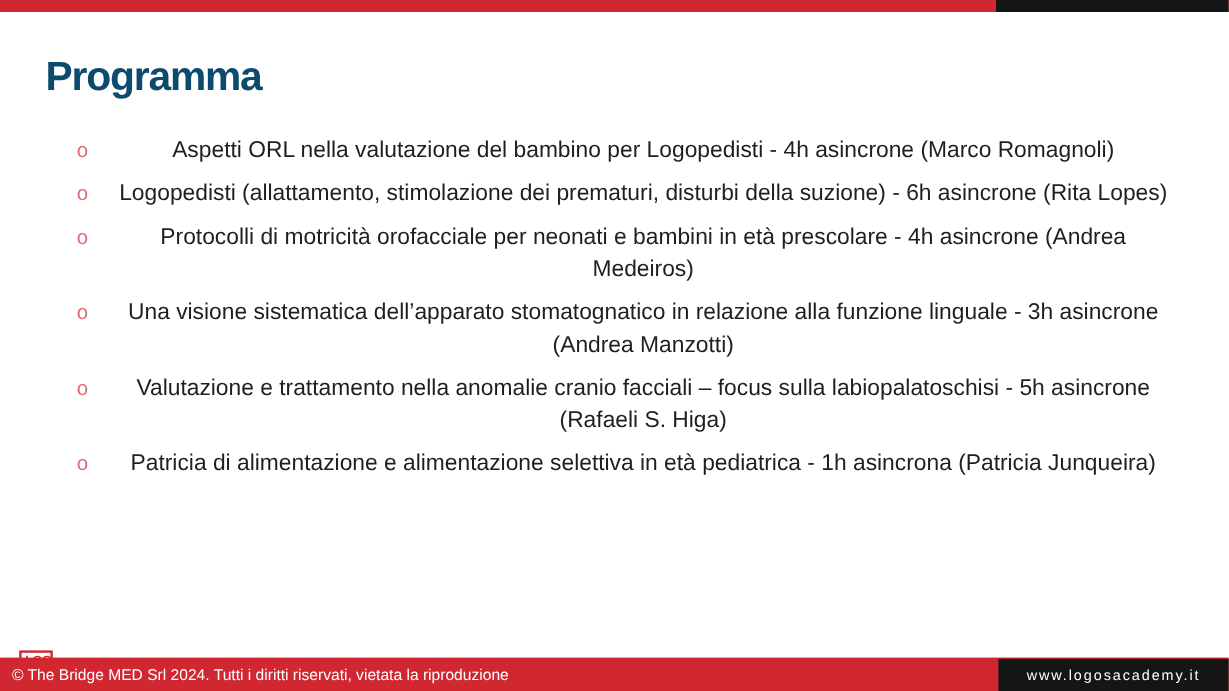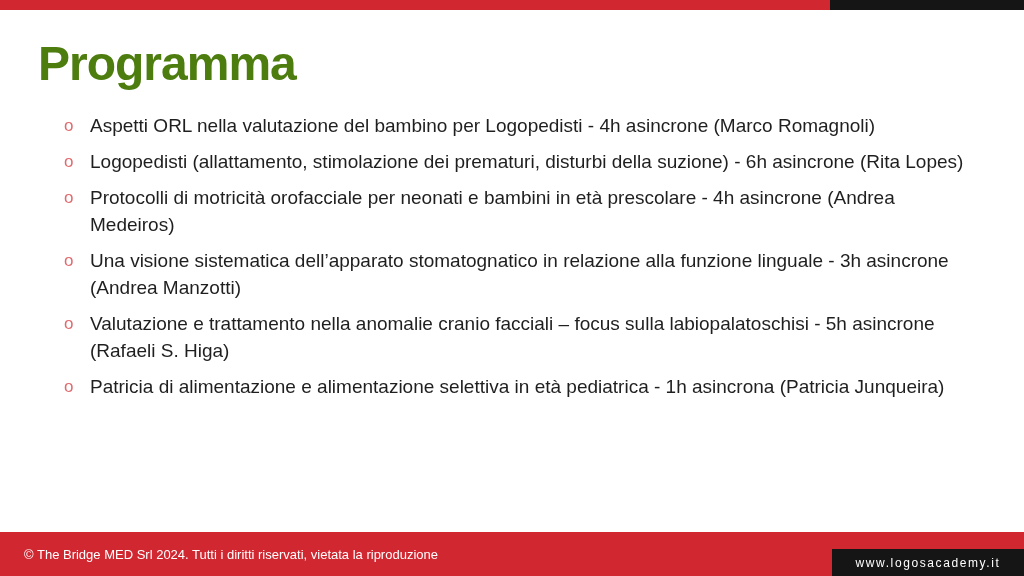--- a/index.html
+++ b/index.html
@@ -11,67 +11,67 @@
     color: #1f1f1f;
   }
 
   
   .topbar { position: absolute; top: 0; left: 0; width: 1024px; height: 10px; background: #d02731; }
   .topbar-black { position: absolute; top: 0; right: 0; width: 194px; height: 10px; background: #151515; }
 
   
   .title {
     position: absolute; left: 38px; top: 38px;
-    font-size: 48px; line-height: 52px; font-weight: 800;
-    letter-spacing: -1px; color: #4d7c0f;
+    font-size: 34px; line-height: 52px; font-weight: 800;
+    letter-spacing: -1px; color: #0c4a6e;
   }
 
   
   .list {
     position: absolute; left: 60px; top: 112px; width: 922px;
     list-style: none;
   }
   .list li {
     display: flex; align-items: flex-start;
     font-size: 19px; line-height: 27px;
     margin-bottom: 9px;
     color: #1f1f1f;
   }
   .marker {
     flex: 0 0 30px;
     color: #e06b6f;
     font-size: 17px; line-height: 27px;
     padding-left: 4px;
   }
-  .itemtext { flex: 1 1 auto; }
+  .itemtext { flex: 1 1 auto; text-align: center; }
 
   
   .logo { position: absolute; left: 16px; top: 502px; width: 34px; height: 34px; margin-top: 40px; }
   .logo-box {
     position: absolute; left: 0; top: 0;
     width: 28px; height: 28px;
     border: 2.5px solid #d02731;
     color: #d02731; font-weight: 700;
     font-size: 10px; line-height: 10px;
     padding: 2px 0 0 3px; letter-spacing: 0.2px;
   }
   .logo-box .l2 { display: block; }
   .logo-cut { position: absolute; left: 21px; top: 21px; width: 9px; height: 9px; background: #ffffff; }
   .logo-tail {
     position: absolute; left: 21px; top: 21px; width: 10px; height: 10px;
     border-right: 2.5px solid #d02731; border-bottom: 2.5px solid #d02731;
   }
 
   
   .footer {
-    position: absolute; left: 0; bottom: 0; width: 1024px; height: 44px;
+    position: absolute; left: 0; bottom: 0; width: 1024px; height: 28px;
     background: #d02731;
     display: flex; align-items: center;
     color: #ffffff; font-size: 13px;
-    padding-left: 24px;
+    padding-left: 10px;
   }
   .footer-black {
     position: absolute; right: 0; bottom: 0; width: 192px; height: 27px;
     background: #151515;
     display: flex; align-items: center; justify-content: center;
     color: #ffffff; font-size: 12px; letter-spacing: 1.6px;
   }
 </style>
 </head>
 <body>

